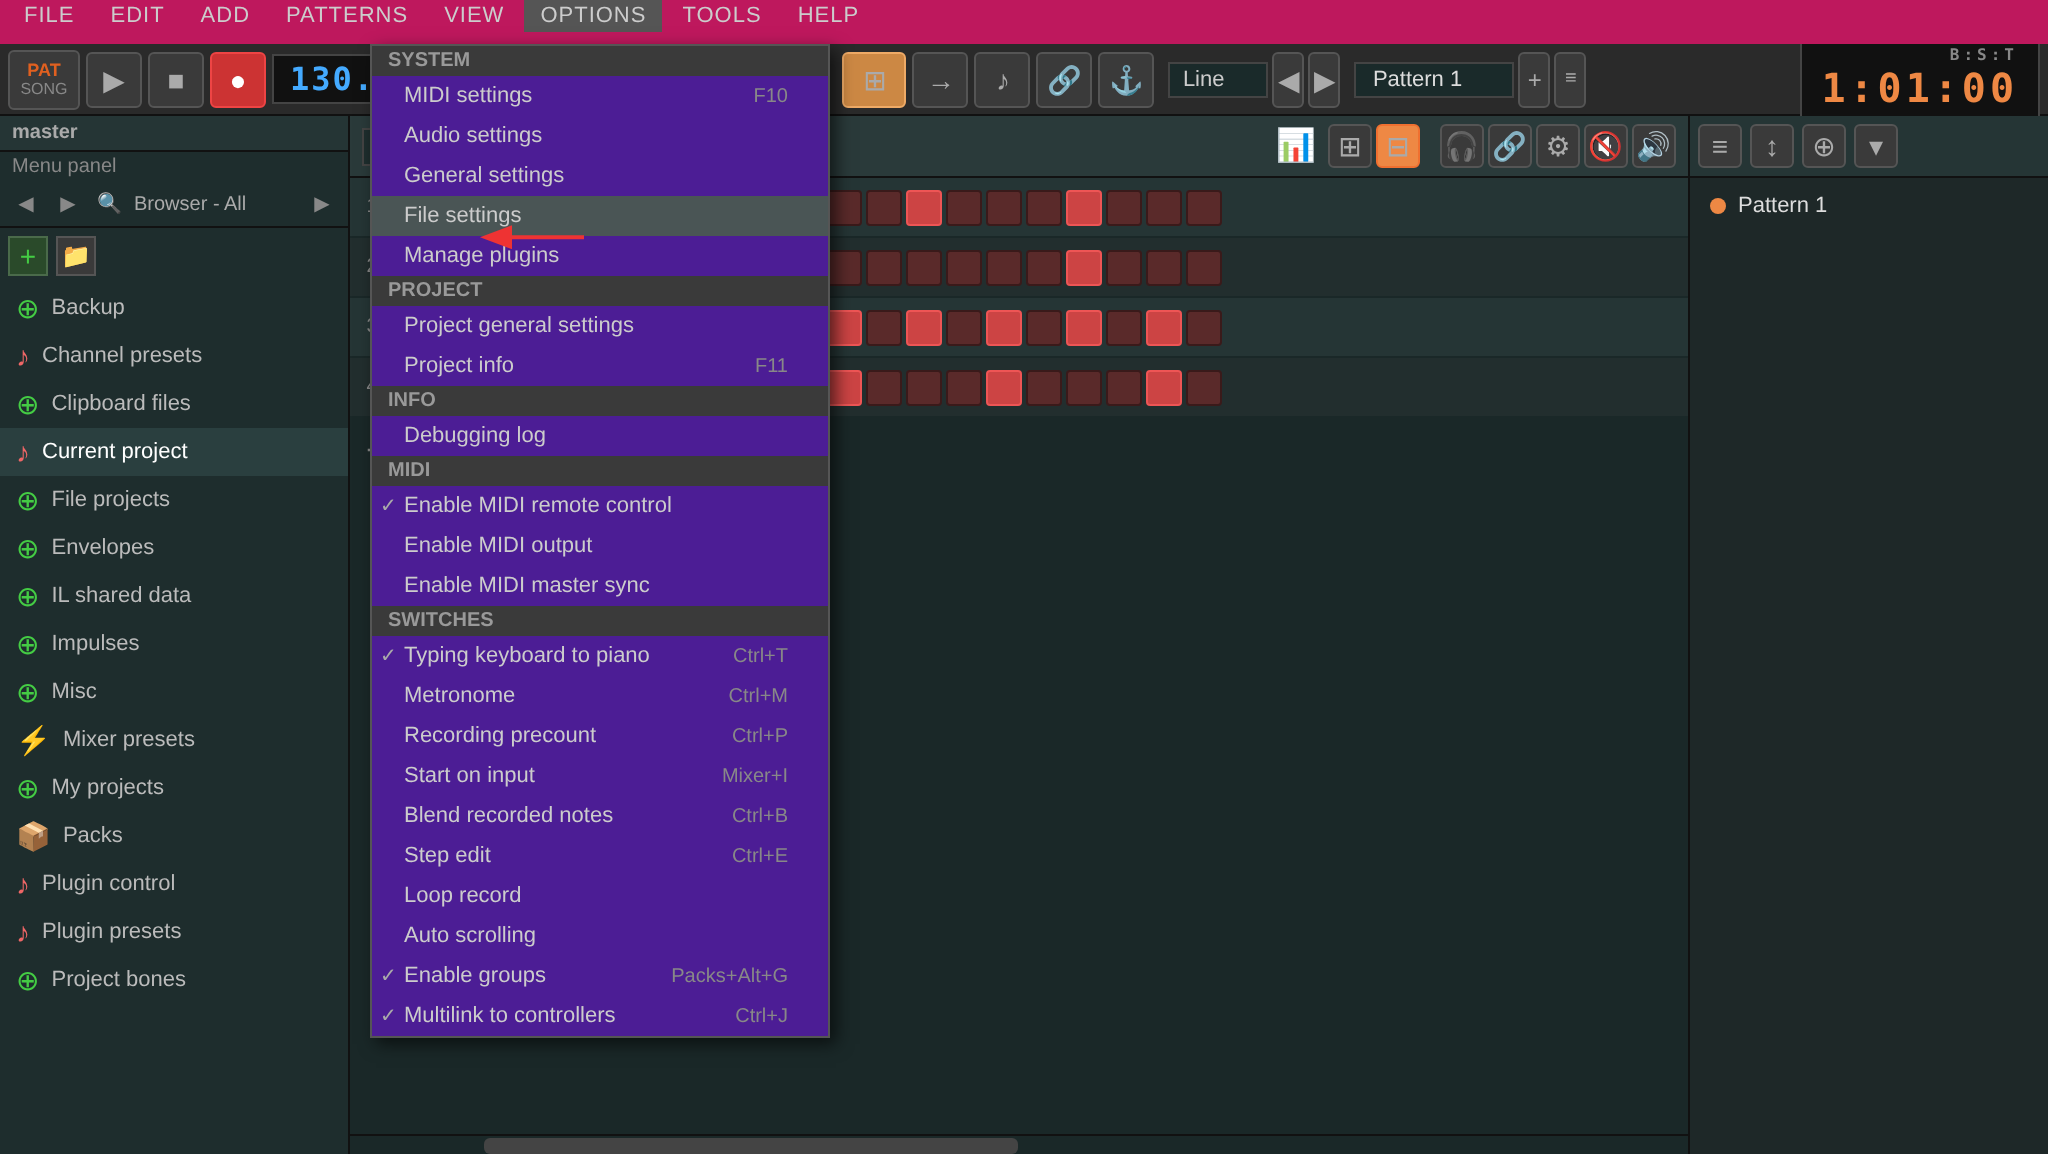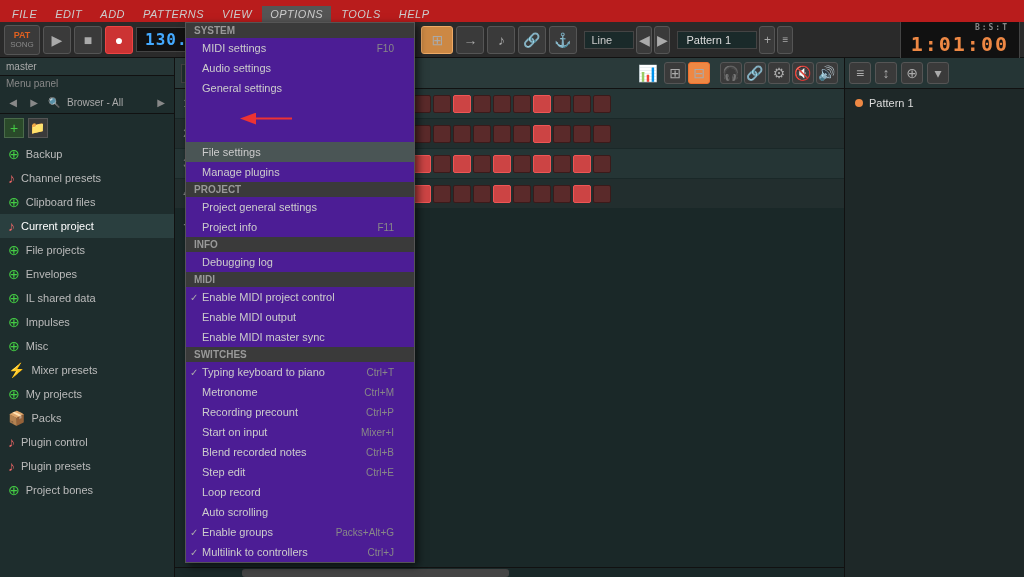--- a/index.html
+++ b/index.html
@@ -9,28 +9,27 @@
       overflow: hidden;
       font-family: 'Segoe UI', Tahoma, Geneva, Verdana, sans-serif;
       font-size: 12px;
       background: #1a2a2a;
       color: #ccc;
     }
 
     
     .menu-bar {
       display: flex;
-      align-items: flex-end;
-      background: #b91c1c;
+      align-items: flex-start;
+      background: #be185d;
       height: 22px;
       padding: 0 4px;
       gap: 2px;
       position: relative;
       z-index: 100;
-      font-style: italic;
     }
     .menu-item {
       padding: 2px 8px;
       color: #ccc;
       font-size: 11px;
       cursor: pointer;
       text-transform: uppercase;
       letter-spacing: 0.5px;
     }
     .menu-item.active { background: #555; }
@@ -354,21 +353,21 @@
   <div class="time-display">
     <div style="font-size:8px;color:#888;text-align:right;">B:S:T</div>
     <span>1:01:00</span>
   </div>
 </div>
 
 <div class="main-area">
 
   <div class="sidebar">
     <div class="sidebar-header">
-      <span style="font-size:10px;color:#aaa;font-weight:normal;text-align:center;">master</span>
+      <span style="font-size:10px;color:#aaa;font-weight:bold;text-align:center;">master</span>
     </div>
     <div style="padding:2px 6px;font-size:10px;color:#888;">Menu panel</div>
     <div class="sidebar-nav">
       <span class="sidebar-nav-btn">◀</span>
       <span class="sidebar-nav-btn">▶</span>
       <span class="sidebar-nav-btn">🔍</span>
       <span style="font-size:10px;color:#aaa;flex:1;">Browser - All</span>
       <span class="sidebar-nav-btn">▶</span>
     </div>
     <div style="padding:4px;display:flex;gap:4px;">
@@ -588,21 +587,21 @@
   <div class="dropdown-item">
     <span>MIDI settings</span>
     <span class="shortcut">F10</span>
   </div>
   <div class="dropdown-item">
     <span>Audio settings</span>
   </div>
   <div class="dropdown-item">
     <span>General settings</span>
   </div>
-  <div class="dropdown-item selected-file" style="background:#4a5555;margin-top:44px;">
+  <div class="dropdown-item selected-file" style="background:#4a5555;">
     <span>File settings</span>
   </div>
   <div class="dropdown-item">
     <span>Manage plugins</span>
   </div>
 
   <div class="dropdown-section-header">Project</div>
   <div class="dropdown-item">
     <span>Project general settings</span>
   </div>
@@ -612,21 +611,21 @@
   </div>
 
   <div class="dropdown-section-header">Info</div>
   <div class="dropdown-item">
     <span>Debugging log</span>
   </div>
 
   <div class="dropdown-section-header">MIDI</div>
   <div class="dropdown-item">
     <span class="check">✓</span>
-    <span>Enable MIDI project control</span>
+    <span>Enable MIDI remote control</span>
   </div>
   <div class="dropdown-item">
     <span>Enable MIDI output</span>
   </div>
   <div class="dropdown-item">
     <span>Enable MIDI master sync</span>
   </div>
 
   <div class="dropdown-section-header">Switches</div>
   <div class="dropdown-item">

